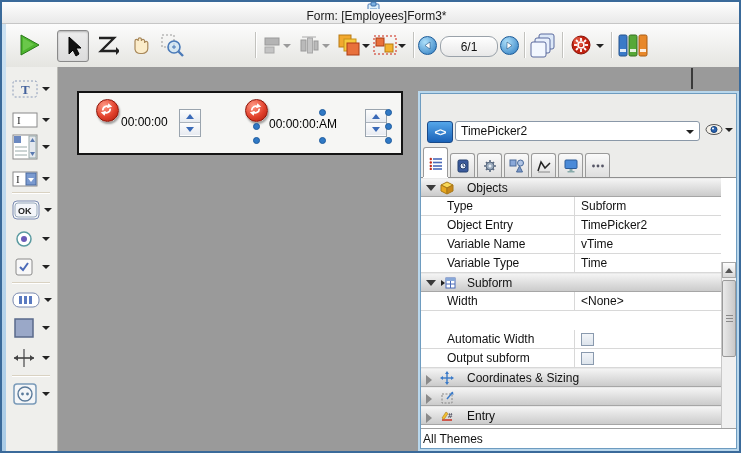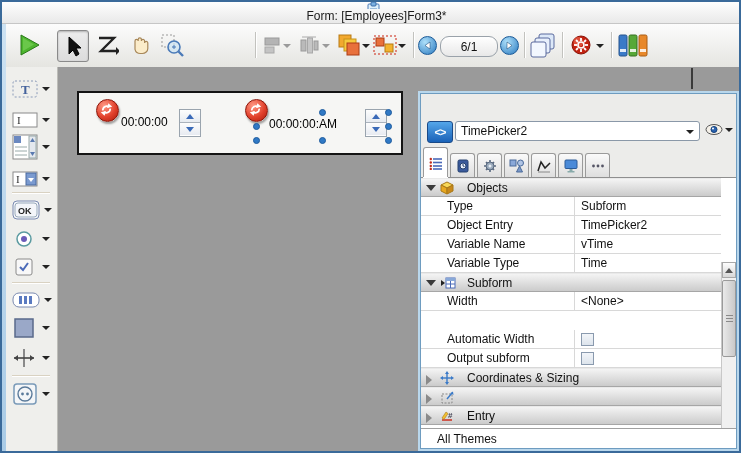--- a/index.html
+++ b/index.html
@@ -82,21 +82,21 @@
   .vdiv{position:absolute;left:153px;top:0;width:1px;height:19px;background:#d8d8d8;}
   .cbx{position:absolute;left:160px;top:3px;width:13px;height:13px;border:1px solid #8a9aae;
        background:linear-gradient(#f2f5f9,#dde4ec);box-sizing:border-box;}
   .pl-scroll{position:absolute;right:0;top:84px;width:15px;height:250px;background:#f0f0f0;border-left:1px solid #c8c8c8;box-sizing:border-box;}
   .sbtn{position:absolute;left:0;width:14px;height:16px;background:linear-gradient(#fdfdfd,#d8d8d8);border:1px solid #a8a8a8;
         box-sizing:border-box;display:flex;align-items:center;justify-content:center;}
   .sthumb{position:absolute;left:0;top:18px;width:14px;height:77px;background:linear-gradient(90deg,#e9e9e9,#c9c9c9);
           border:1px solid #9a9a9a;border-radius:2px;box-sizing:border-box;}
   .sgrip{position:absolute;left:3px;top:34px;width:7px;height:1px;background:#8a8a8a;box-shadow:0 3px 0 #8a8a8a,0 6px 0 #8a8a8a;}
   .pl-footer{position:absolute;left:0;top:334px;width:315px;height:20px;background:#fff;border-top:1px solid #a0a0a0;
-             display:flex;align-items:center;padding-left:16px;box-sizing:border-box;color:#111;}
+             display:flex;align-items:center;padding-left:2px;box-sizing:border-box;color:#111;}
   .stri-up{width:0;height:0;border-left:4px solid transparent;border-right:4px solid transparent;border-bottom:5px solid #555;}
 </style>
 </head>
 <body>
 
 <div class="stage">
 
   <div class="abs titlebar">
     <svg width="13" height="15">
       <rect x="1" y="2" width="11" height="12" rx="1" fill="#dff0fb" stroke="#4a7ab8"></rect>

